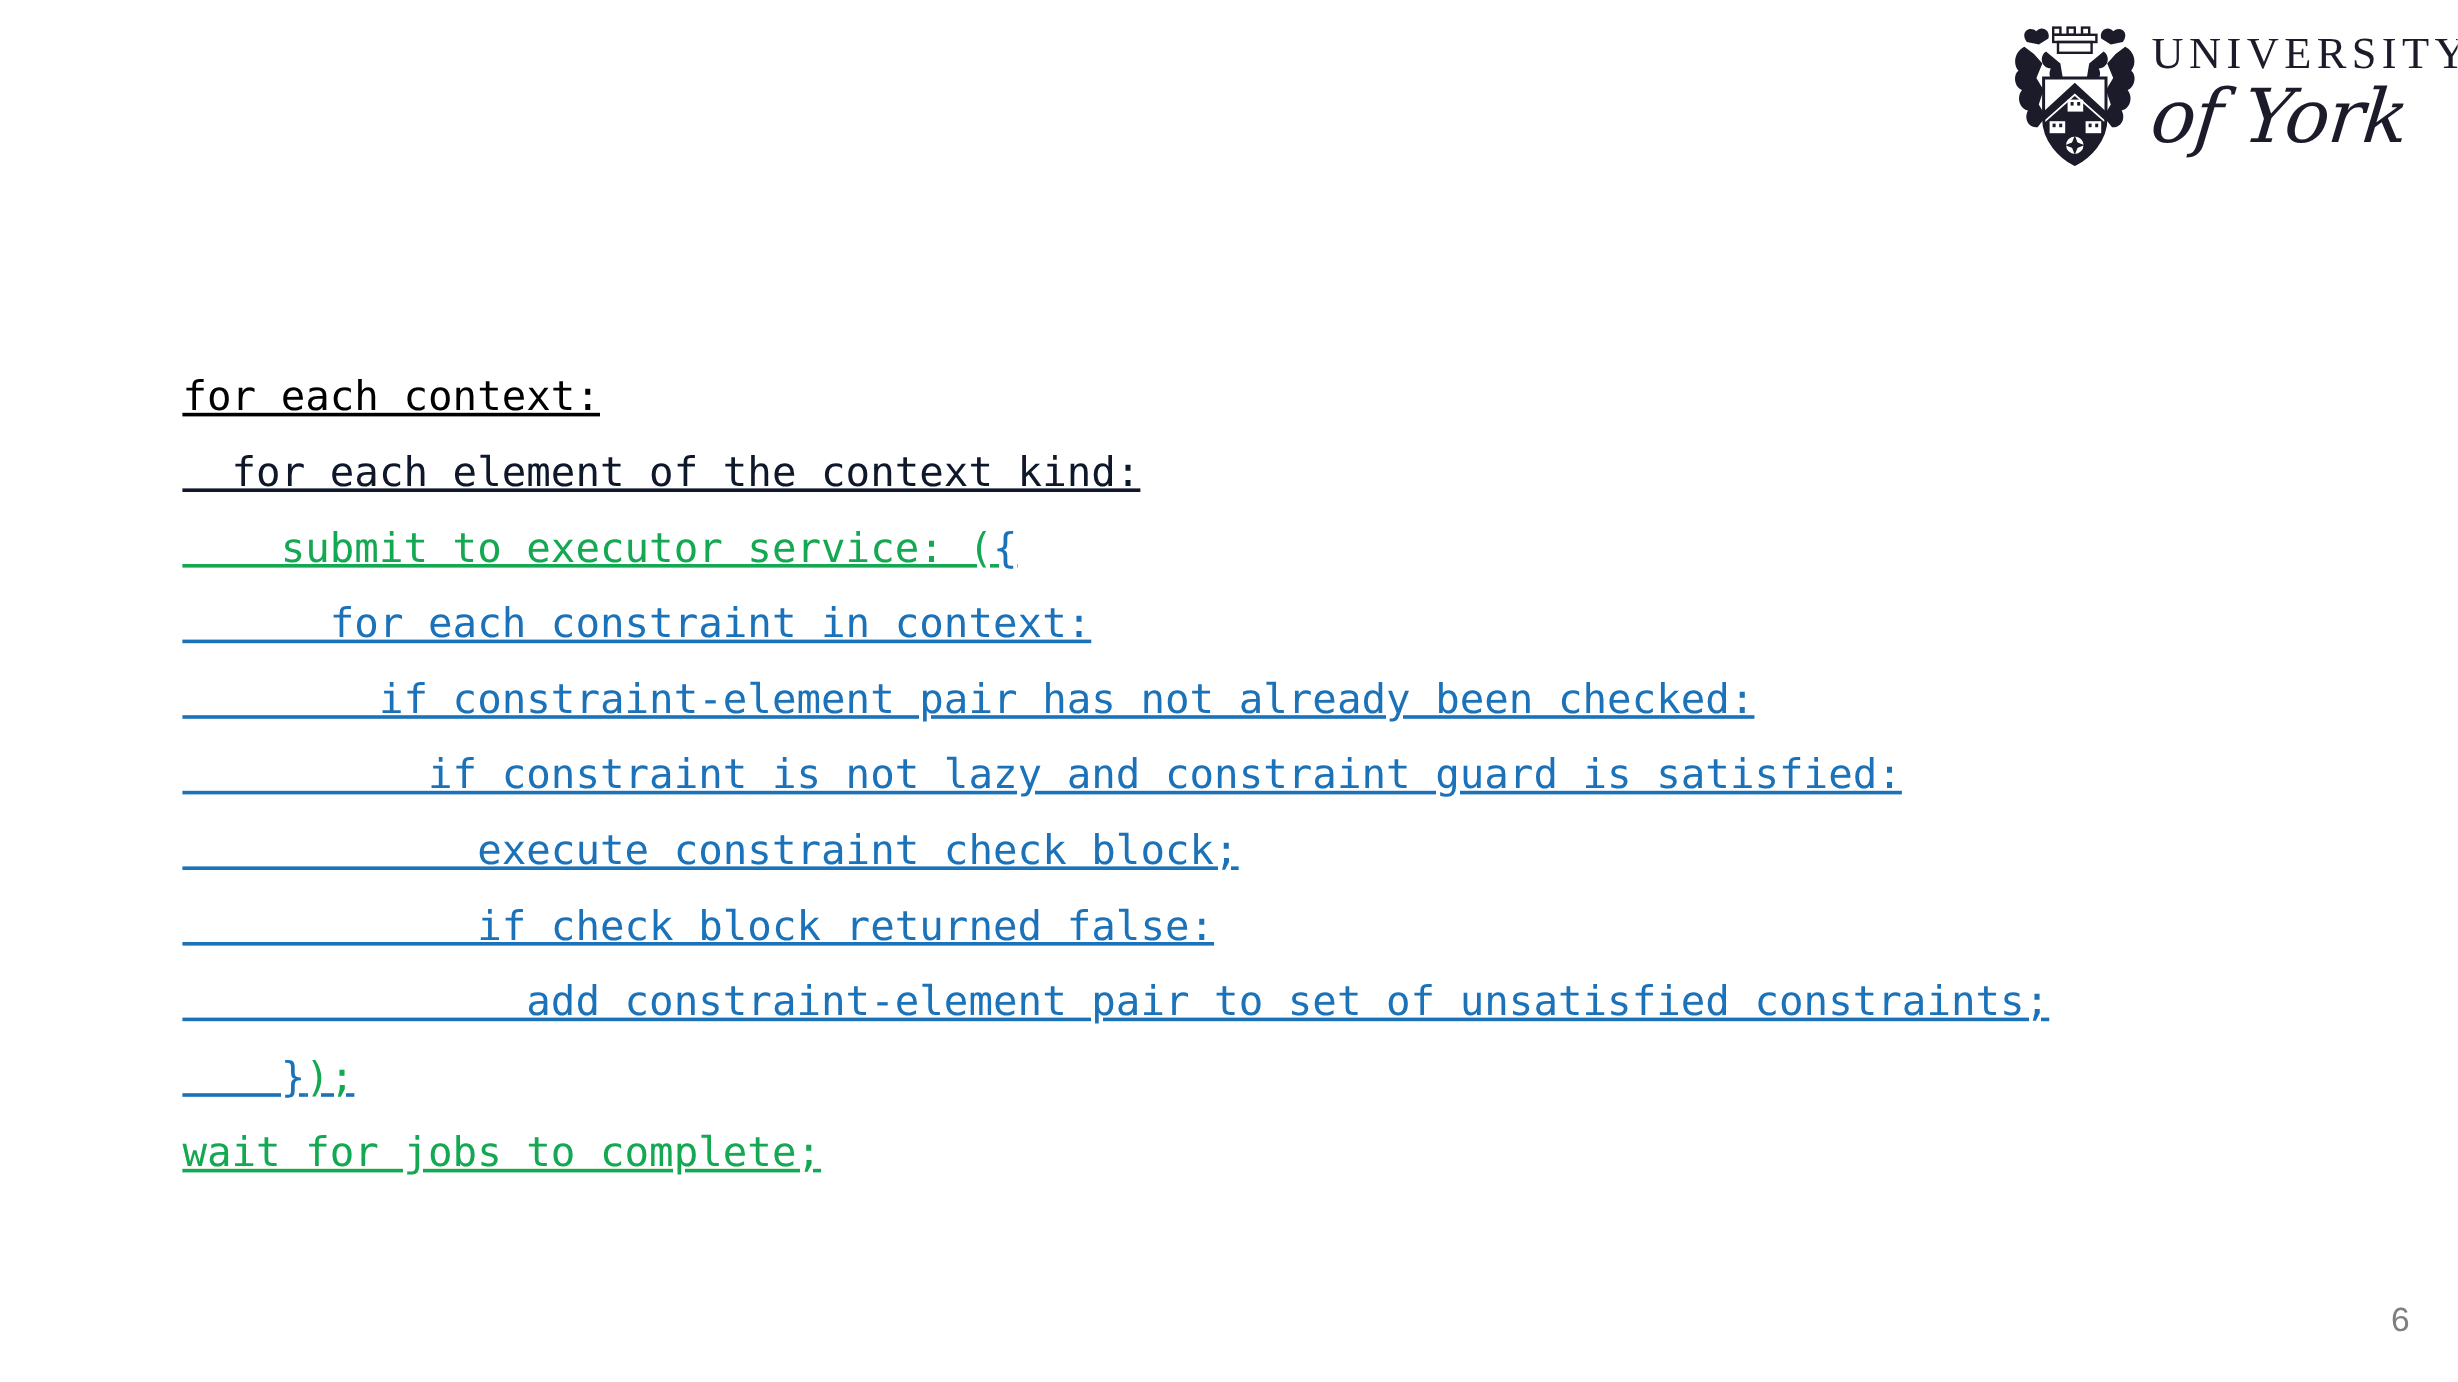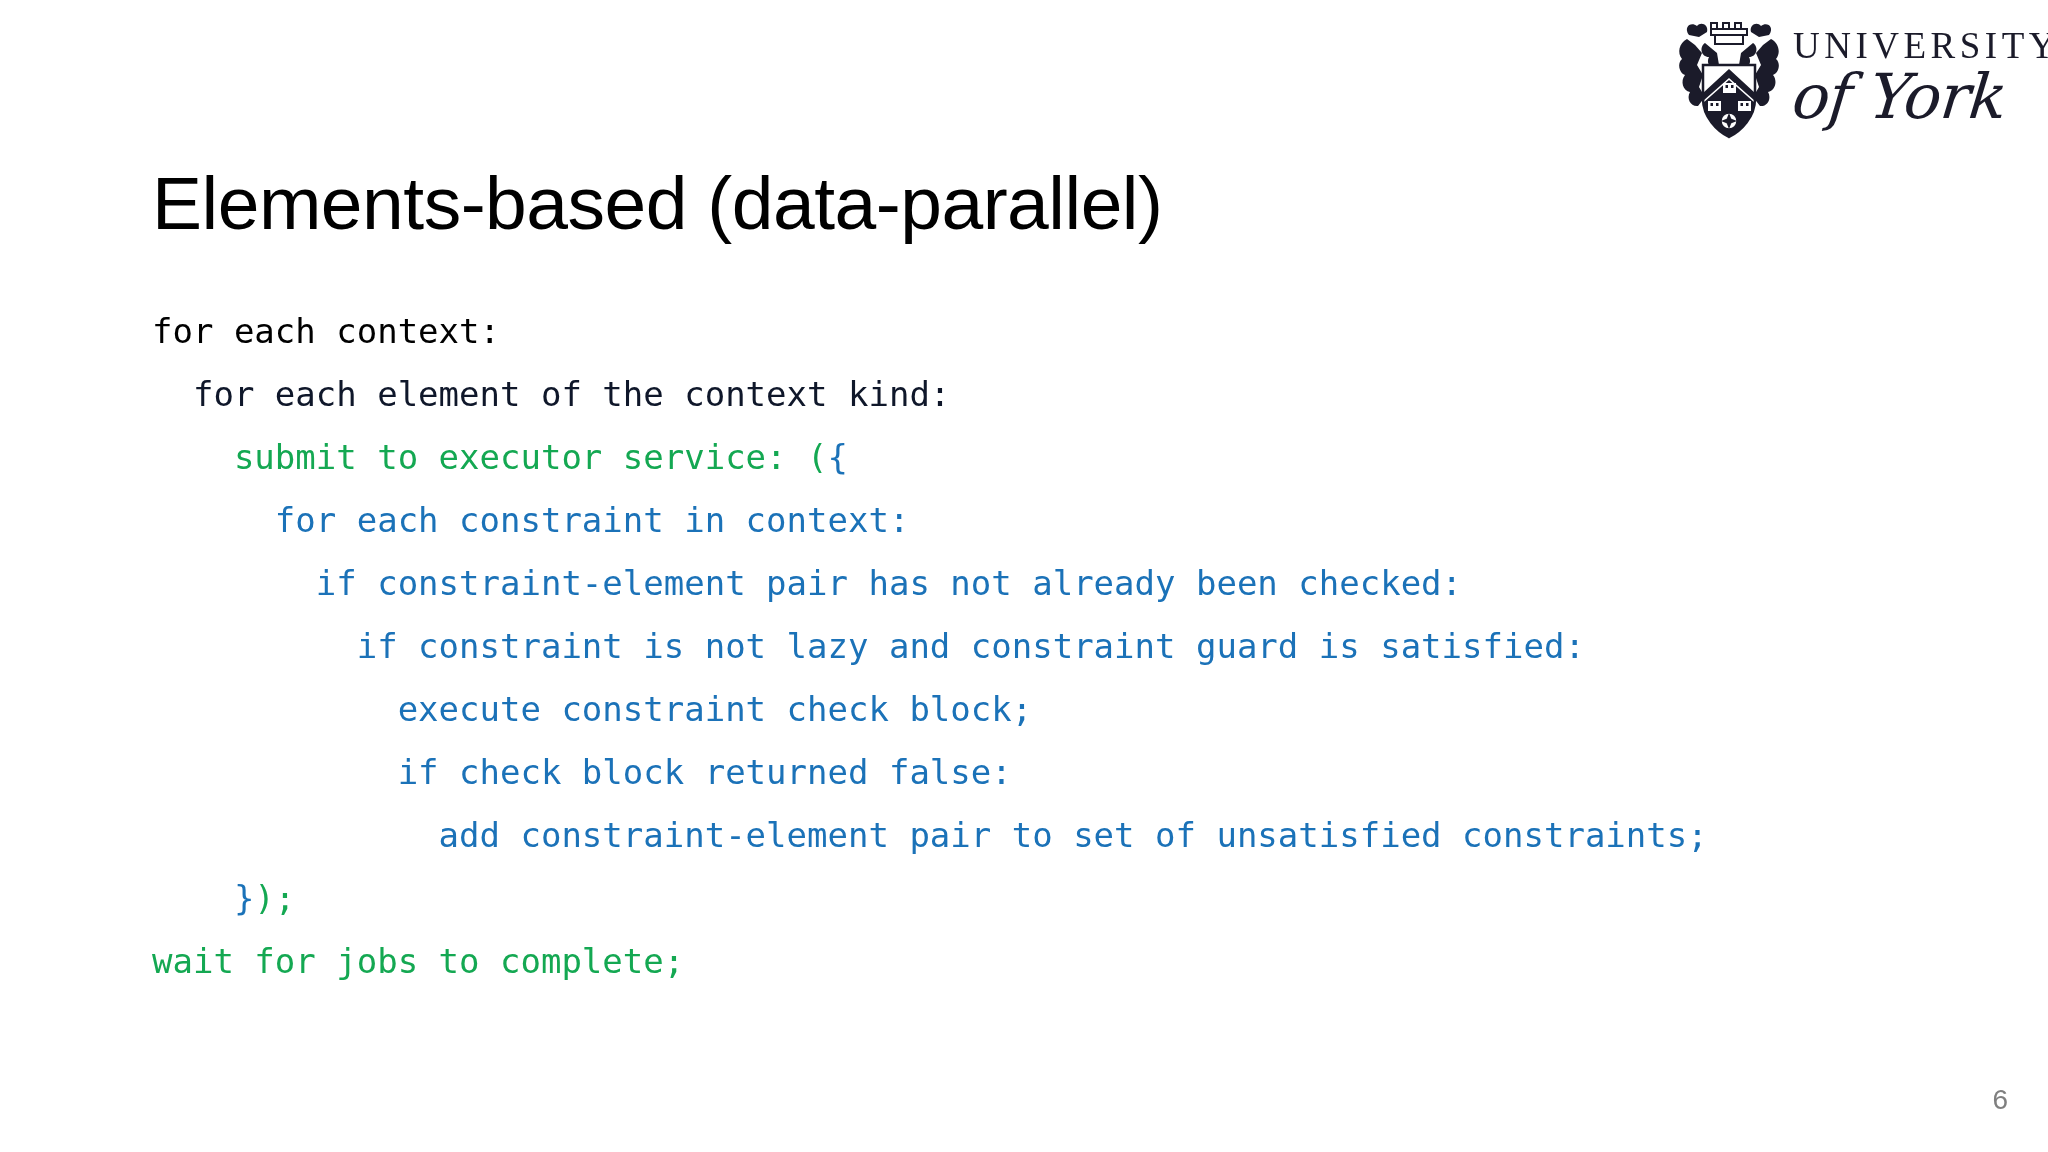--- a/index.html
+++ b/index.html
@@ -82,20 +82,21 @@
     left: 152px;
     top: 300px;
     width: 1780px;
     font-family: "DejaVu Sans Mono", "Liberation Mono", monospace;
     font-size: 34px;
     line-height: 63px;
     white-space: pre;
   }
   .code-line {
     white-space: pre;
+    text-decoration: underline;
   }
   .lvl0 { color: #000000; }
   .lvl1 { color: #0f172a; }
   .lvl2 { color: #14a852; }
   .lvl3 { color: #1b72b8; }
   .tok-green { color: #14a852; }
   .tok-blue  { color: #1b72b8; }
 
   
   .page-number {
@@ -150,19 +151,18 @@
       <circle cx="54" cy="104" r="8" fill="#ffffff" stroke="#1b1b2a" stroke-width="1.5"></circle>
       <circle cx="54" cy="104" r="3.2" fill="#1b1b2a"></circle>
       <path d="M54 96 L56 101 L54 104 L52 101 Z M62 104 L57 106 L54 104 L57 102 Z M54 112 L52 107 L54 104 L56 107 Z M46 104 L51 102 L54 104 L51 106 Z" fill="#1b1b2a"></path>
     </svg>
     <div class="logo-words">
       <div class="logo-university">UNIVERSITY</div>
       <div class="logo-ofyork">of York</div>
     </div>
   </div>
 
-  <h1 class="title">Elements-based (data-parallel)</h1>
 
   <div class="code" id="code-block"><div class="code-line lvl0"><span>for each context:</span></div><div class="code-line lvl1"><span>  for each element of the context kind:</span></div><div class="code-line lvl2"><span>    submit to executor service: (</span><span class="tok-blue">{</span></div><div class="code-line lvl3"><span>      for each constraint in context:</span></div><div class="code-line lvl3"><span>        if constraint-element pair has not already been checked:</span></div><div class="code-line lvl3"><span>          if constraint is not lazy and constraint guard is satisfied:</span></div><div class="code-line lvl3"><span>            execute constraint check block;</span></div><div class="code-line lvl3"><span>            if check block returned false:</span></div><div class="code-line lvl3"><span>              add constraint-element pair to set of unsatisfied constraints;</span></div><div class="code-line lvl3"><span>    }</span><span class="tok-green">);</span></div><div class="code-line lvl2"><span>wait for jobs to complete;</span></div></div>
 
   <div class="page-number">6</div>
 
 </div>
 
 </body></html>

